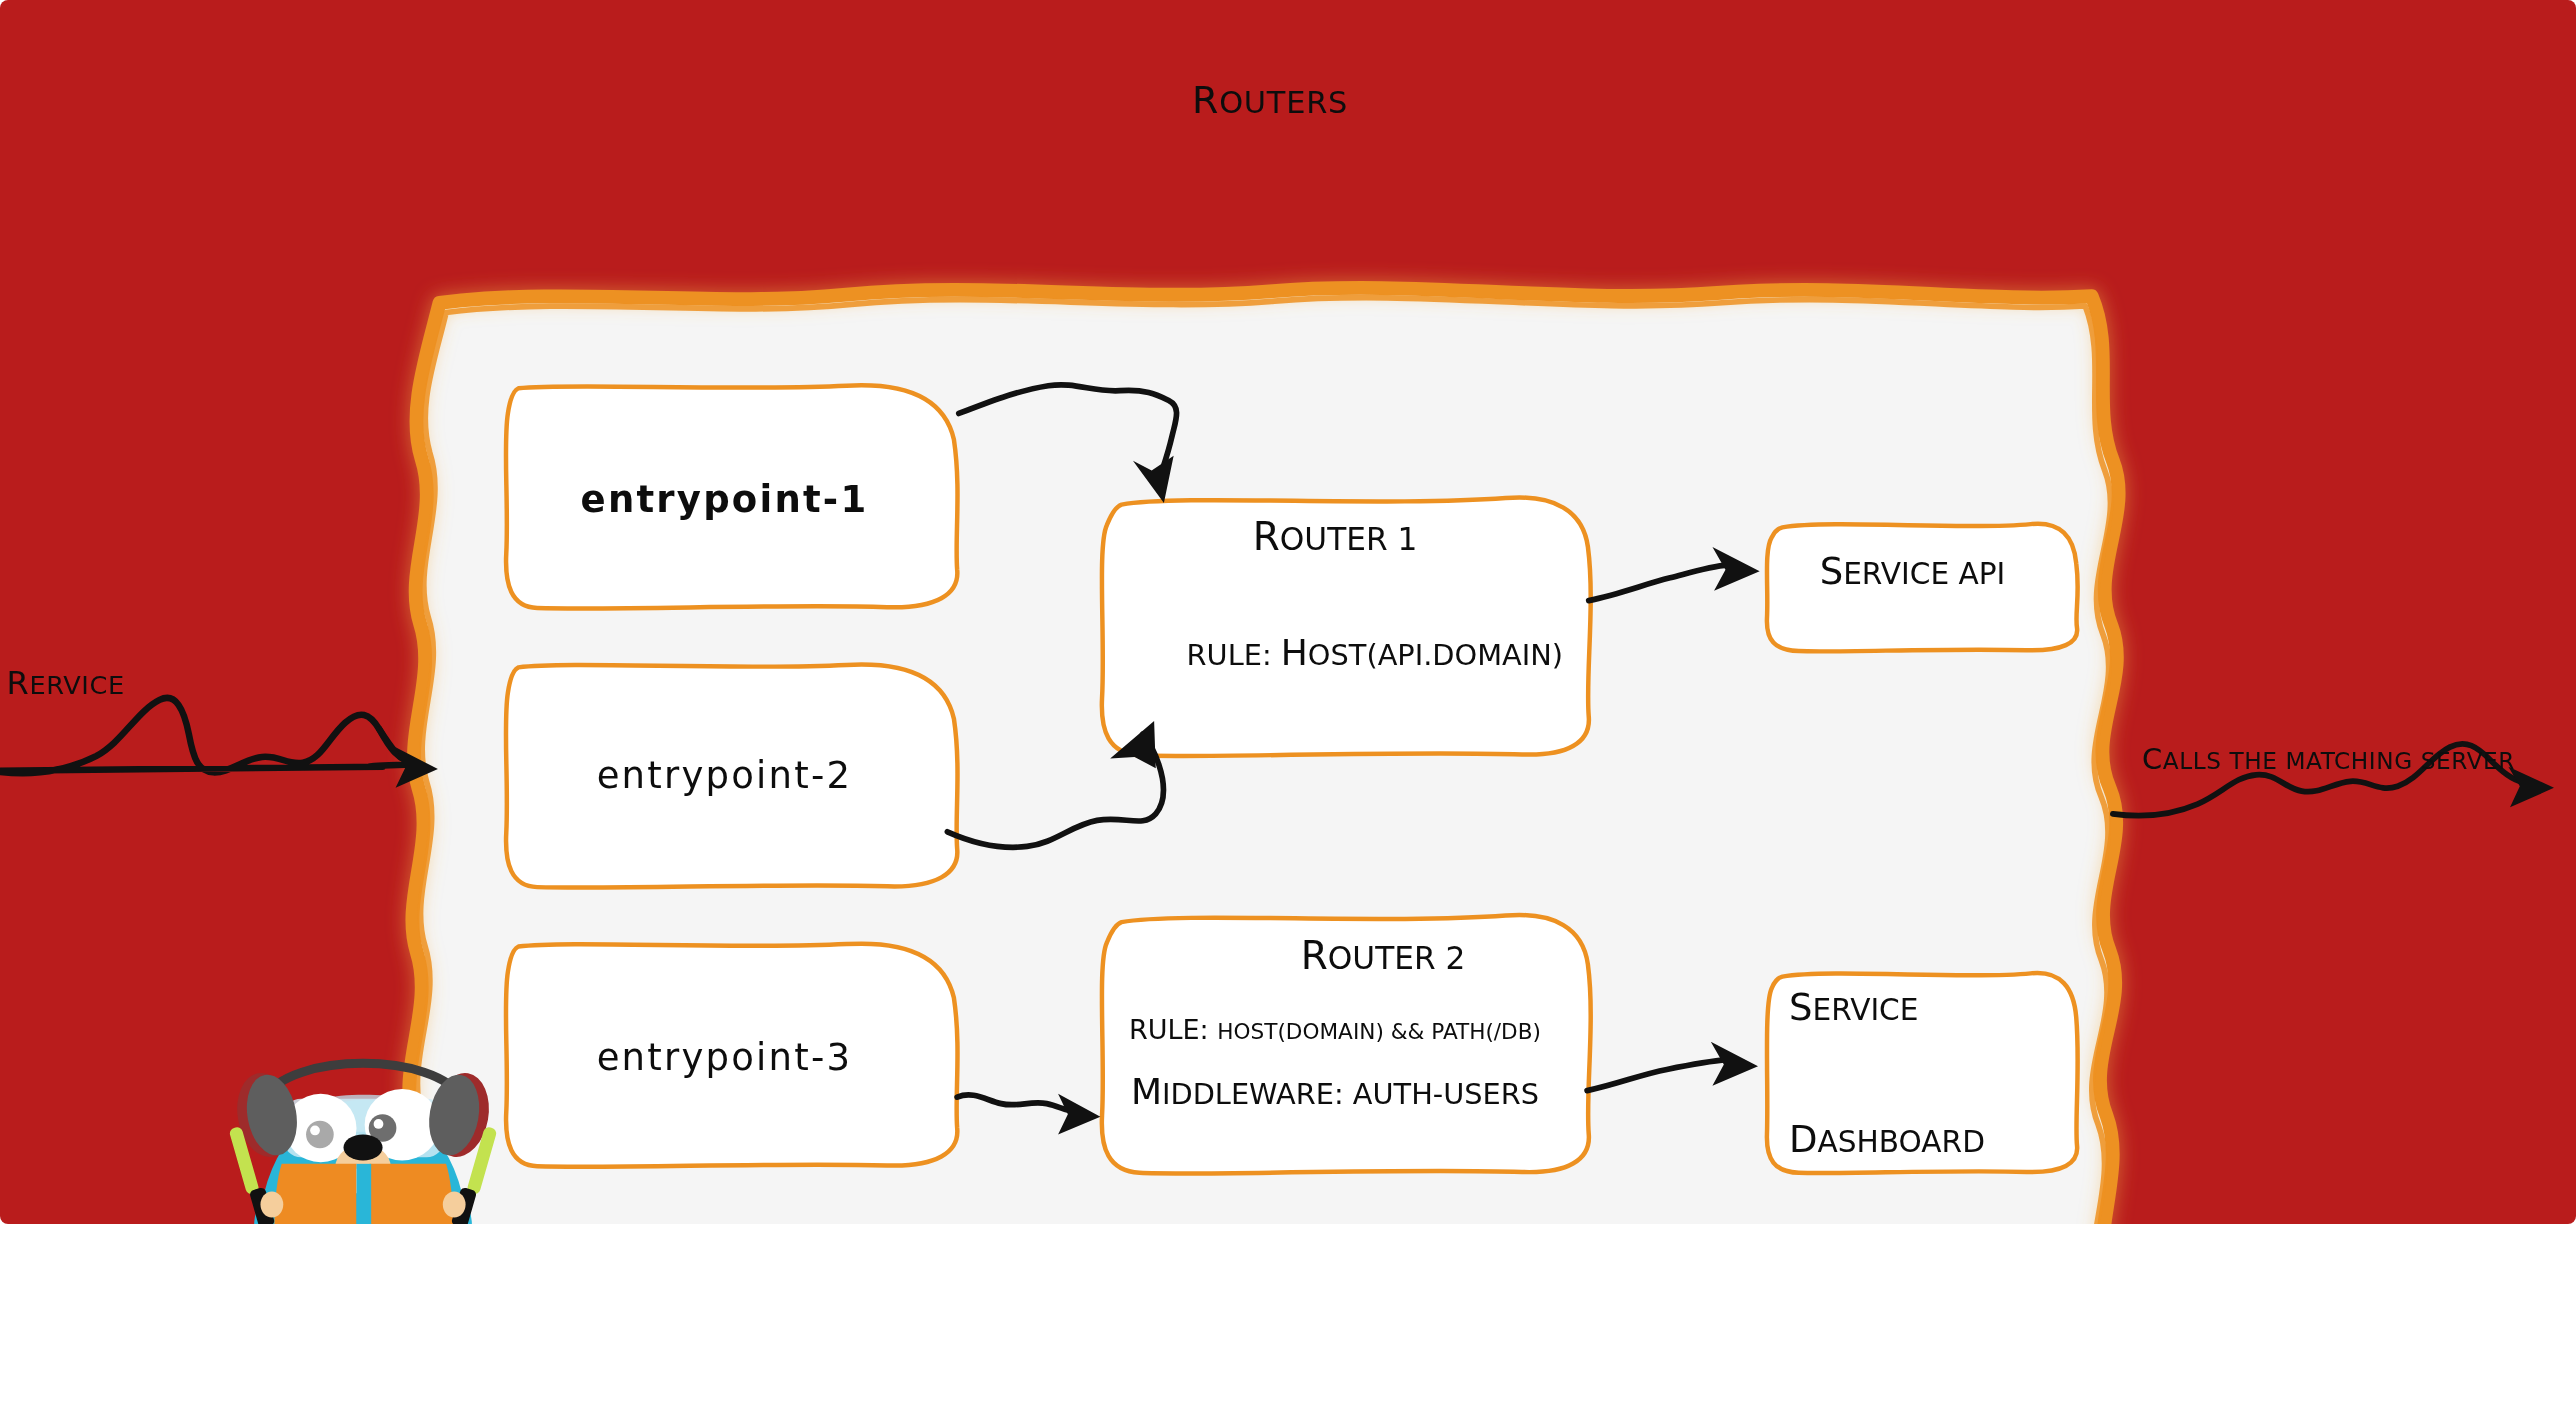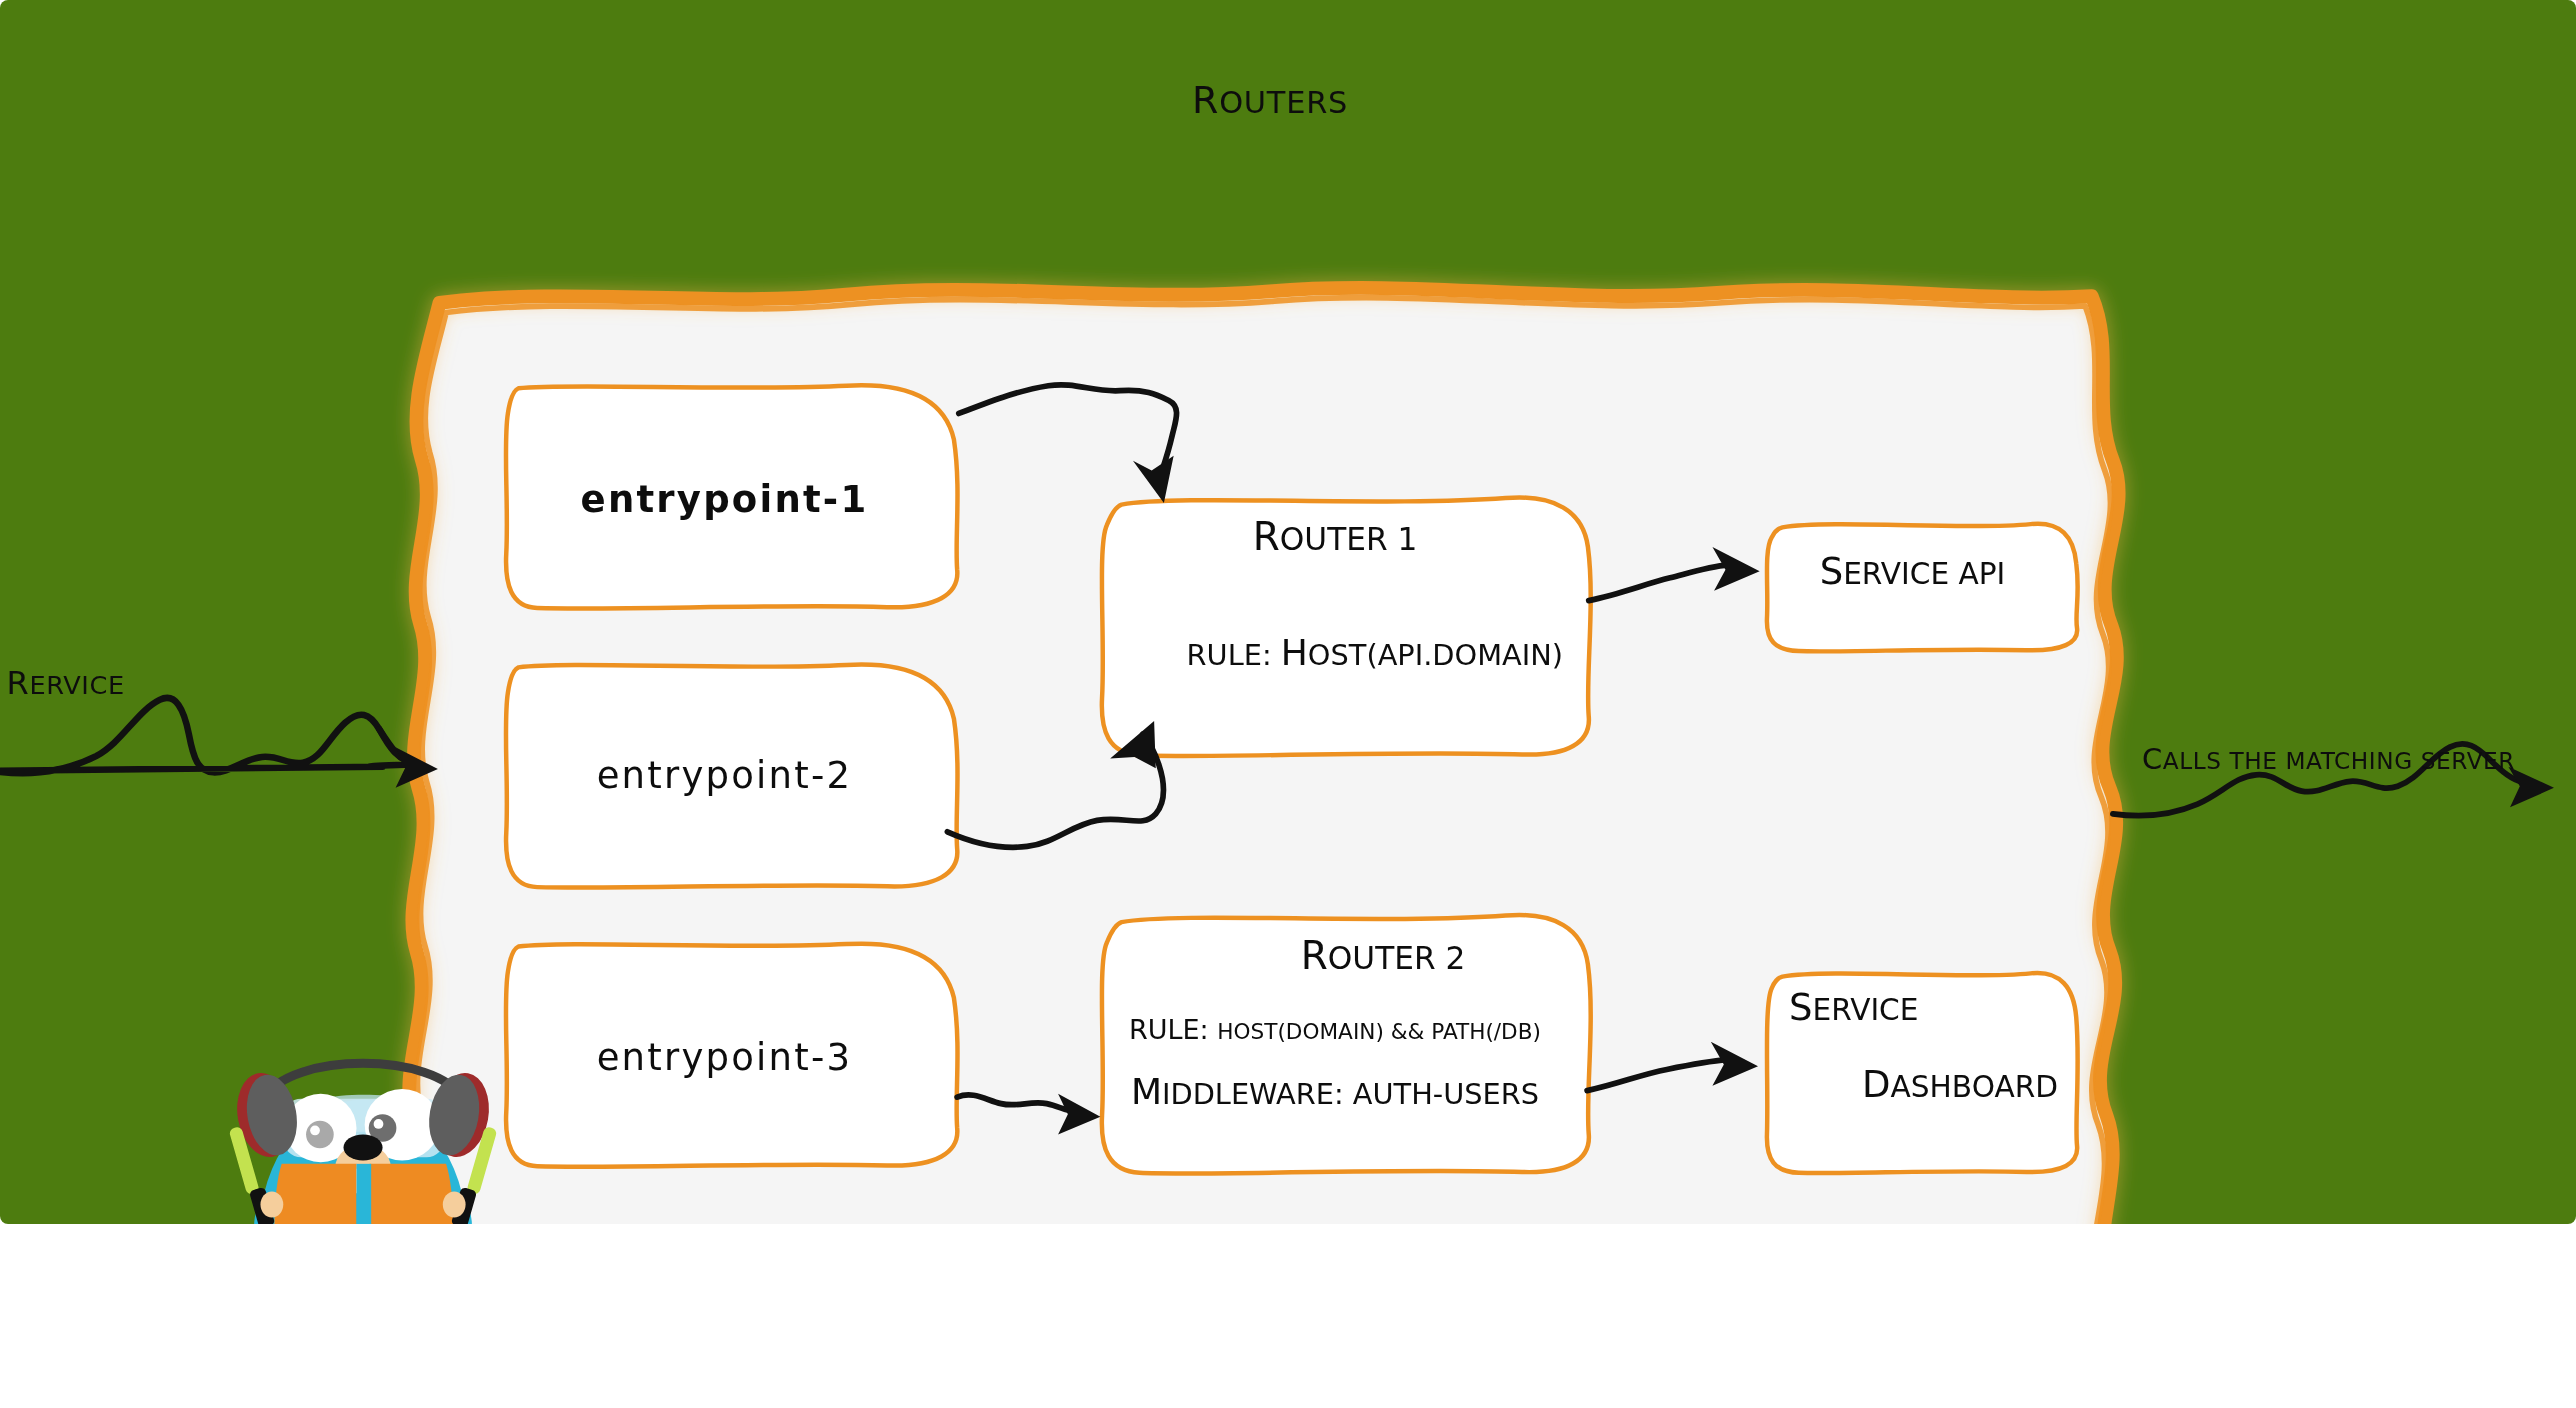--- a/index.html
+++ b/index.html
@@ -8,21 +8,21 @@
     padding: 0;
     background: #ffffff;
   }
   body {
     font-family: "DejaVu Sans", sans-serif;
   }
   #stage {
     position: relative;
     width: 2576px;
     height: 1224px;
-    background: #4d7c0f;
+    background: #b91c1c;
     overflow: hidden;
     border-radius: 8px;
   }
   #vector-layer {
     position: absolute;
     left: 0; top: 0;
     width: 2576px;
     height: 1408px;
   }
   .txt {
@@ -72,21 +72,21 @@
 
   #router1-title { left: 1107px; top: 517px;  width: 456px; font-size: 39px; }
   #router1-rule  { left: 1107px; top: 635px;  width: 456px; font-size: 36px; text-align: right; }
 
   #router2-title { left: 1107px; top: 936px; width: 456px; font-size: 39px; padding-left: 48px; }
   #router2-rule  { left: 1095px; top: 1016px; width: 480px; font-size: 27px; }
   #router2-mw    { left: 1095px; top: 1074px; width: 480px; font-size: 36px; }
 
   #svc-api-label { left: 1766px; top: 553px;  width: 293px; font-size: 37px; }
   #svc-dash-l1   { left: 1789px; top: 989px; width: 269px; font-size: 37px; text-align: left; }
-  #svc-dash-l2   { left: 1789px; top: 1066px; width: 269px; font-size: 37px; text-align: right; }
+  #svc-dash-l2   { left: 1789px; top: 1121px; width: 269px; font-size: 37px; text-align: left; }
   #logo-wrap {
     position: absolute;
     left: 244px;
     top: 1302px;
     width: 244px;
     height: 98px;
   }
 </style>
 </head>
 <body>

